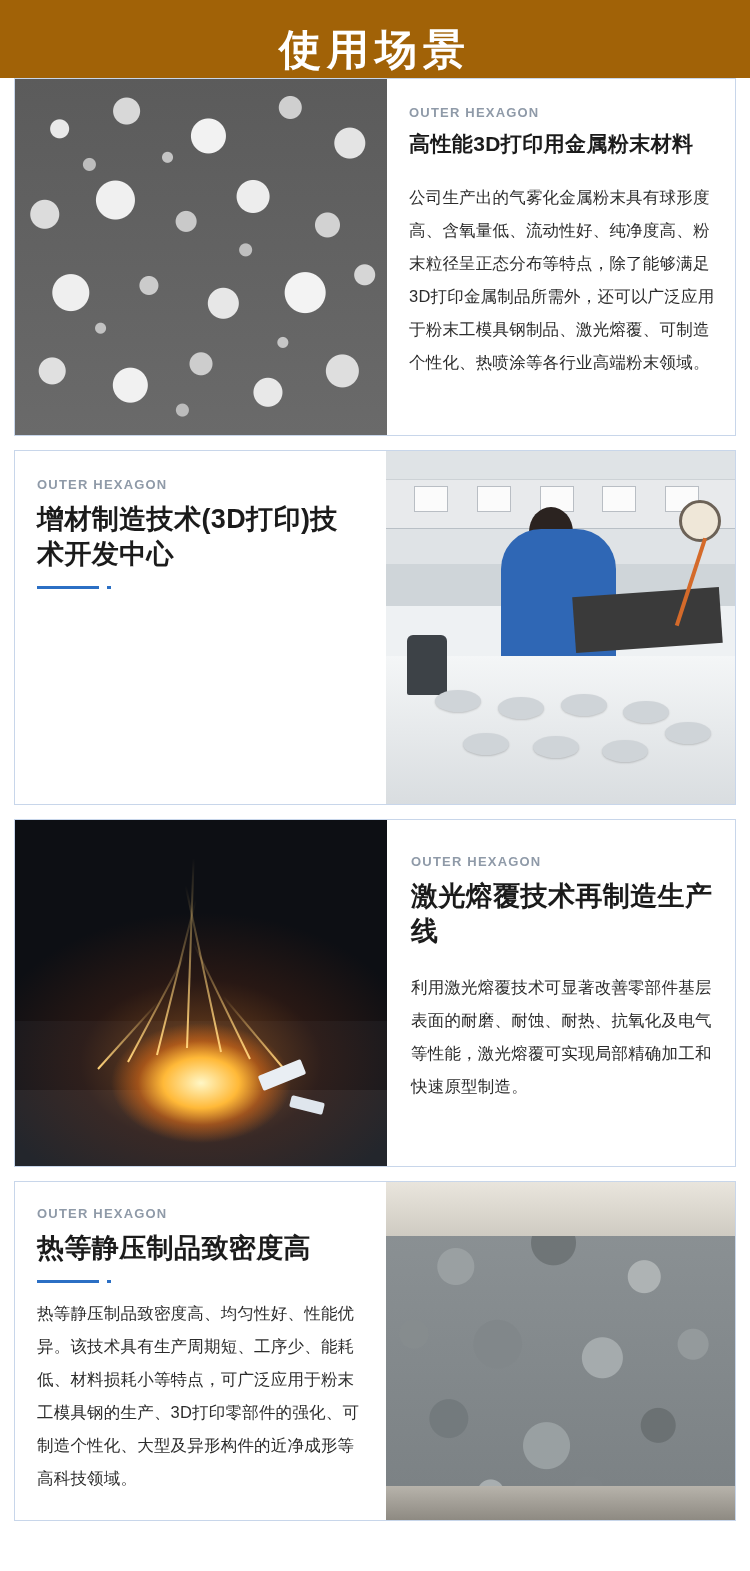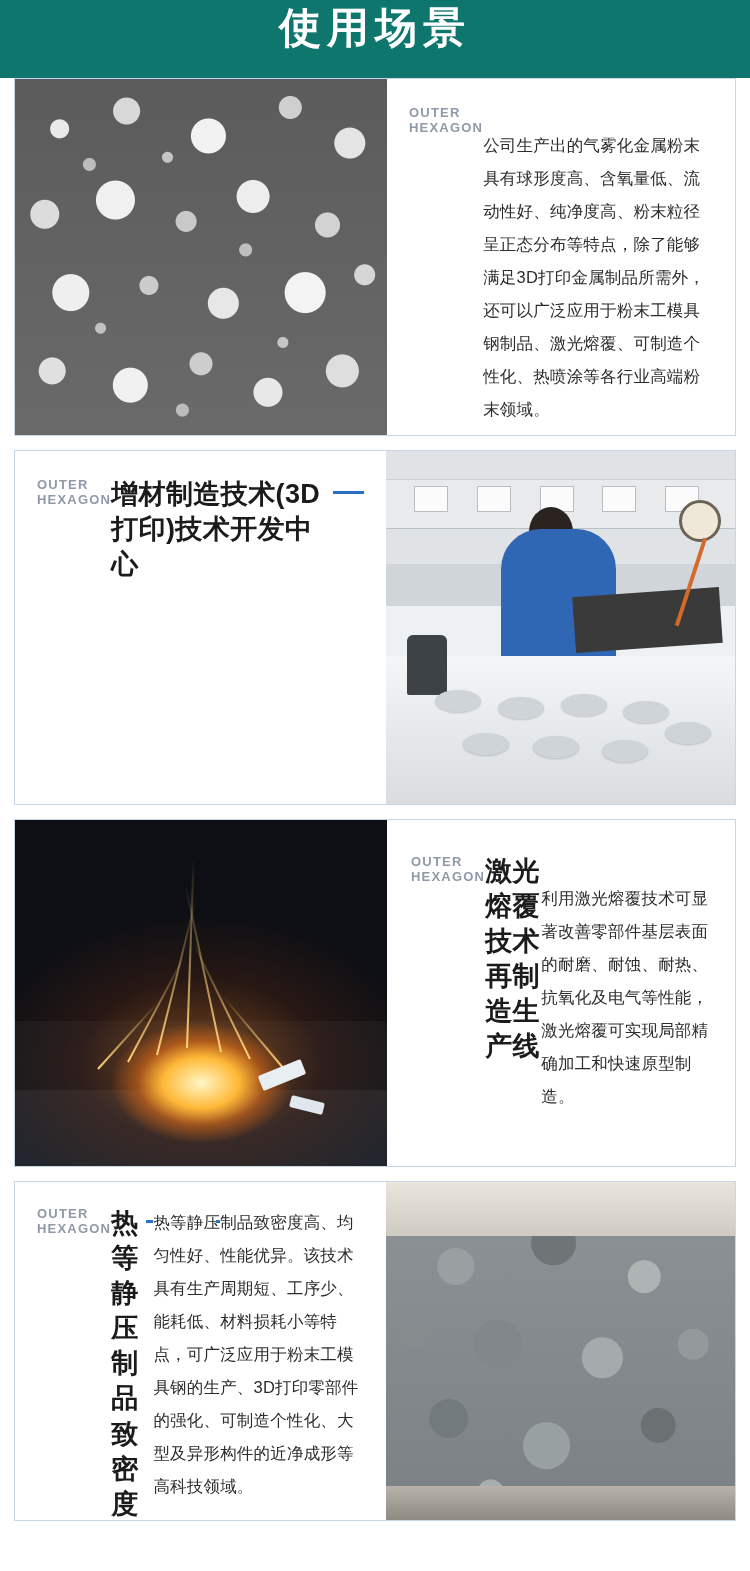--- a/index.html
+++ b/index.html
@@ -9,23 +9,23 @@
     font-family: "Liberation Sans", sans-serif;
   }
   body { width: 750px; height: 1571px; overflow: hidden; }
 
   .page { width: 750px; height: 1571px; position: relative; }
 
   
   .header {
     width: 750px;
     height: 78px;
-    background: #0f766e;
+    background: #a16207;
     display: flex;
-    align-items: flex-start;
+    align-items: flex-end;
     justify-content: center;
   }
   .header-title {
     color: #ffffff;
     font-size: 42px;
     font-weight: bold;
     letter-spacing: 6px;
   }
 
   
@@ -37,20 +37,21 @@
     display: flex;
     overflow: hidden;
   }
   .card + .card { margin-top: 14px; }
 
   .card-img { position: relative; overflow: hidden; flex: 0 0 auto; }
   .card-text {
     flex: 1 1 auto;
     padding: 22px 20px 18px 22px;
     display: flex;
+    flex-direction: column;
   }
 
   .eyebrow {
     color: #8f9aa8;
     font-size: 13px;
     letter-spacing: 1.2px;
     font-weight: bold;
     margin-bottom: 10px;
   }
   .headline {
@@ -175,21 +176,21 @@
   }
   .lab .clock {
     position: absolute; right: 4%; top: 14%; width: 42px; height: 42px;
     border: 3px solid #6c6257; border-radius: 50%; background: #efe7d8;
   }
 
   
   .card3 { height: 348px; }
   .card3 .card-img { width: 372px; height: 100%; }
   .card3 .card-text { padding: 34px 20px 18px 24px; }
-  .card3 .body { margin-top: 28px; }
+  .card3 .body { margin-top: 22px; }
 
   .spark {
     width: 100%; height: 100%;
     background:
       radial-gradient(ellipse 90px 60px at 50% 76%, #fff7c6 0%, #ffb938 42%, rgba(255,120,20,0.45) 70%, rgba(40,20,10,0) 100%),
       radial-gradient(ellipse 220px 150px at 50% 70%, rgba(255,140,40,.45) 0%, rgba(120,50,20,.25) 55%, rgba(10,10,14,0) 100%),
       linear-gradient(#0d0f14 0 58%, #15181e 58% 78%, #23262c 78% 100%);
     position: relative;
     overflow: hidden;
   }
@@ -246,20 +247,21 @@
   <div class="header">
     <div class="header-title">使用场景</div>
   </div>
 
   <div class="card card1">
     <div class="card-img">
       <div class="sem"></div>
     </div>
     <div class="card-text">
       <div class="eyebrow">OUTER HEXAGON</div>
+      <div class="headline">高性能3D打印用金属粉末材料</div>
       <div class="body">公司生产出的气雾化金属粉末具有球形度高、含氧量低、流动性好、纯净度高、粉末粒径呈正态分布等特点，除了能够满足3D打印金属制品所需外，还可以广泛应用于粉末工模具钢制品、激光熔覆、可制造个性化、热喷涂等各行业高端粉末领域。</div>
     </div>
   </div>
 
   <div class="card card2">
     <div class="card-text">
       <div class="eyebrow">OUTER HEXAGON</div>
       <div class="headline">增材制造技术(3D打印)技术开发中心</div>
       <div class="rule"></div>
     </div>

